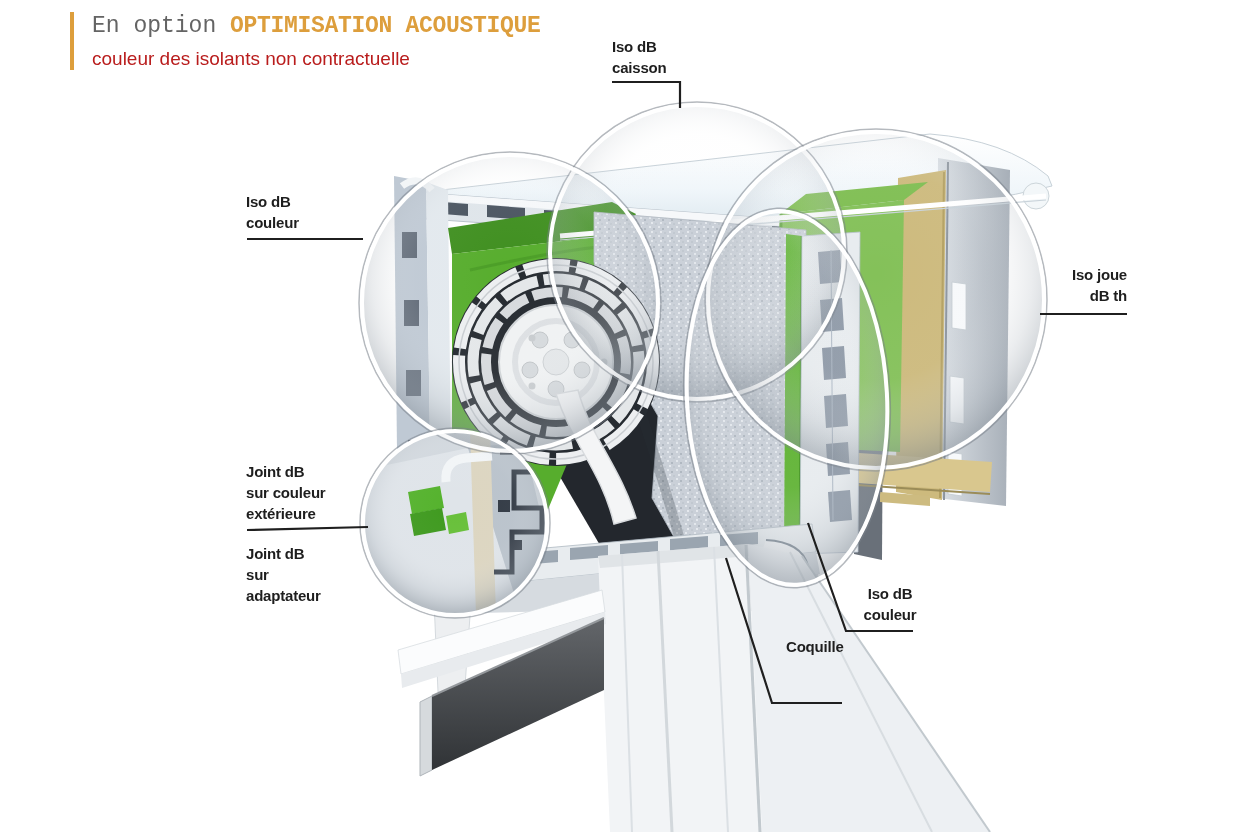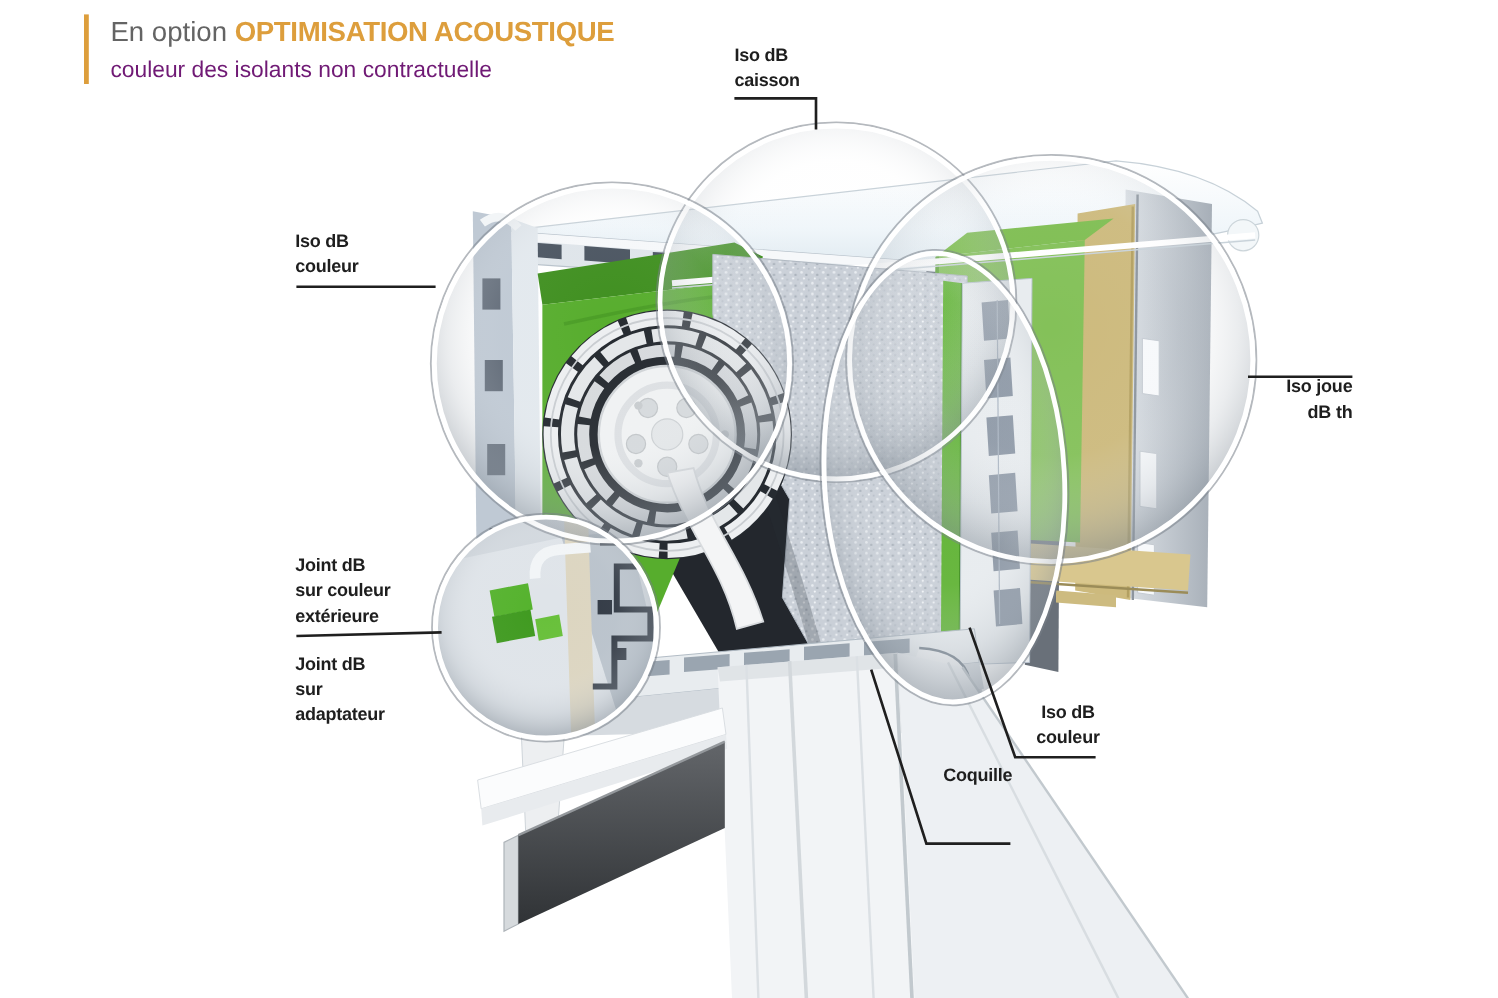--- a/index.html
+++ b/index.html
@@ -19,30 +19,30 @@
     --wood:#CDBA7D;
     --pvc-light:#E8ECEF;
     --pvc-slot:#4A5460;
     --cavity:#23272D;
     --bar-dark:#3A3D40;
   }
   .stage{position:absolute;inset:0;}
   svg{position:absolute;left:0;top:0;}
   
   .hdr-bar{position:absolute;left:70px;top:12px;width:4px;height:58px;background:var(--accent);}
-  .hdr-line1{position:absolute;left:92px;top:13px;font-size:23px;color:#646464;white-space:nowrap;}
+  .hdr-line1{position:absolute;left:92px;top:13px;font-size:23px;color:#646464;white-space:nowrap;font-family:Liberation Mono, monospace;}
   .hdr-line1 strong{color:var(--accent);font-weight:bold;letter-spacing:-0.3px;}
-  .hdr-line2{position:absolute;left:92px;top:48px;font-size:19px;color:#701a75;white-space:nowrap;}
+  .hdr-line2{position:absolute;left:92px;top:48px;font-size:19px;color:#b91c1c;white-space:nowrap;}
   
   .lbl{
     position:absolute;
     font-weight:bold;font-size:15px;line-height:21px;
     letter-spacing:-0.2px;color:var(--label-text);white-space:nowrap;
   }
-  .lbl.right{text-align:right;margin-top:48px;}
+  .lbl.right{text-align:right;}
   .lbl.center{text-align:center;white-space:normal;}
   
   .green-main{fill:var(--green-main);}
   .green-dark{fill:var(--green-dark);}
   .green-light{fill:var(--green-light);}
   .wood{fill:var(--wood);}
   .pvc{fill:var(--pvc-light);}
   .slot{fill:var(--pvc-slot);}
   .cavity{fill:var(--cavity);}
   .leader{stroke:var(--leader-line);stroke-width:2.2;fill:none;}

